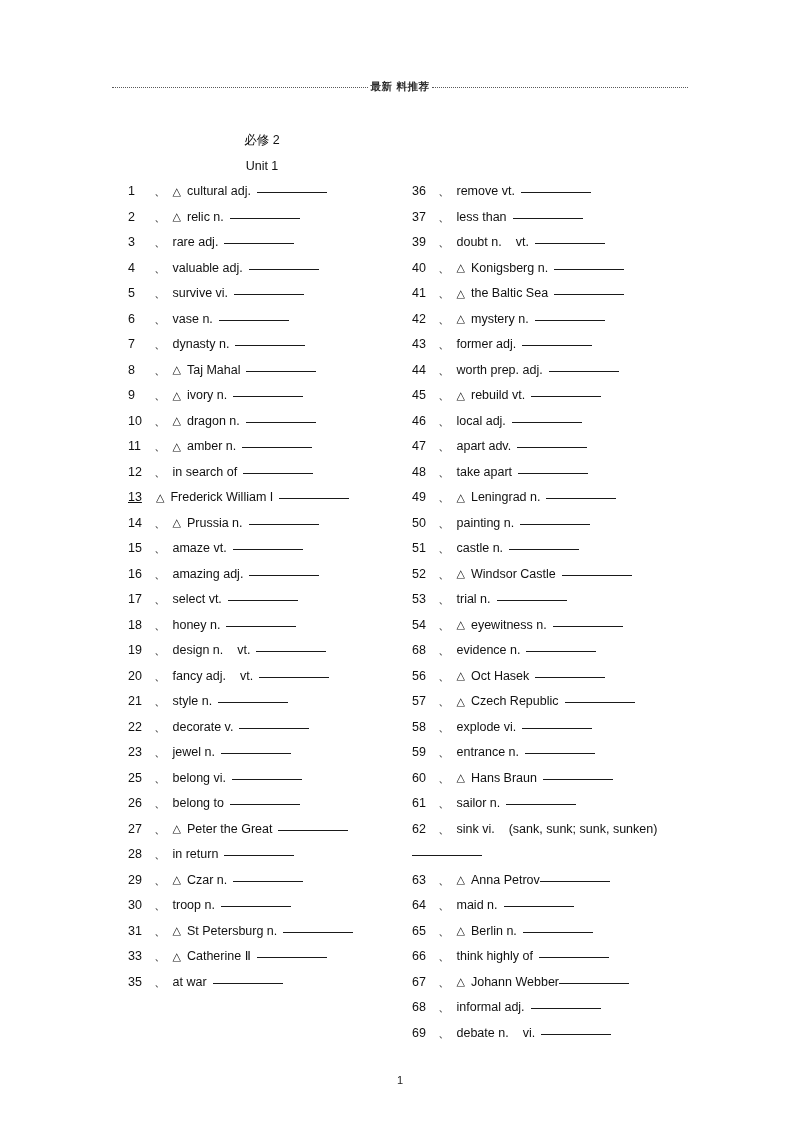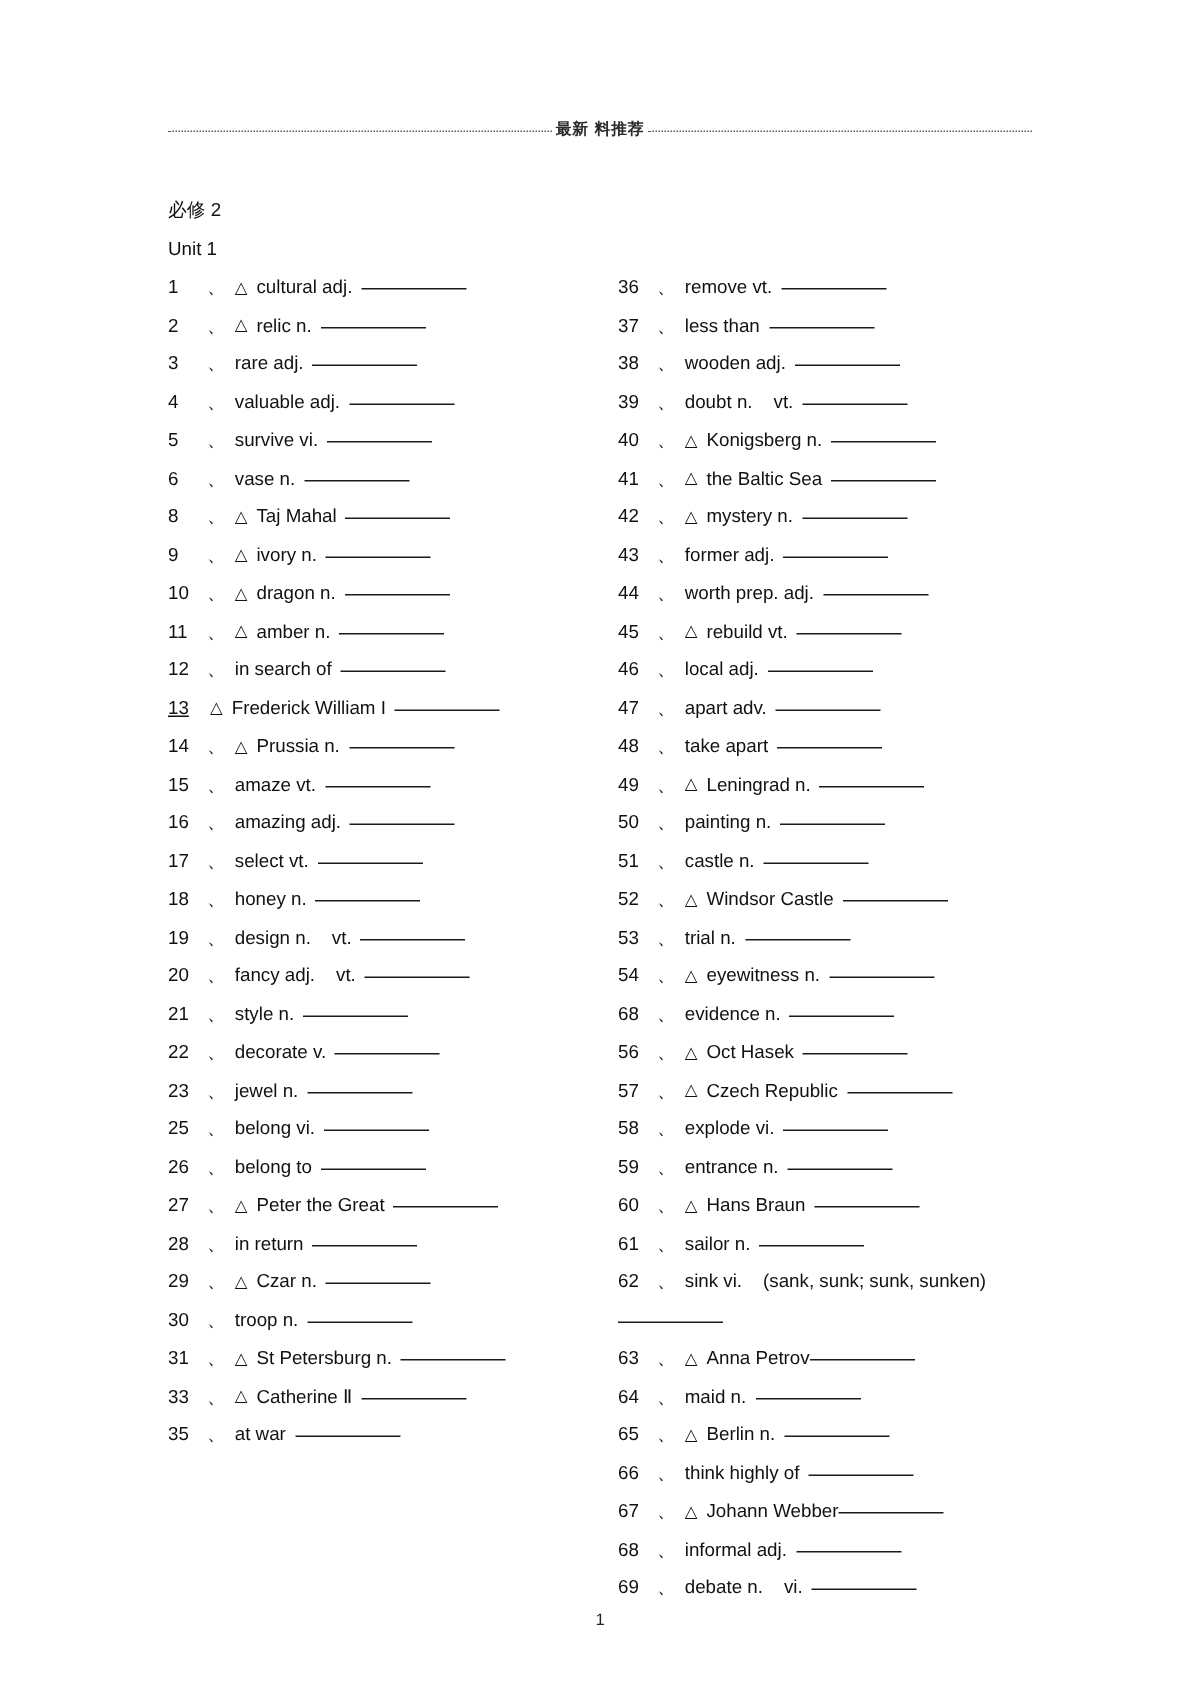--- a/index.html
+++ b/index.html
@@ -55,40 +55,41 @@
     font-family: "DejaVu Sans", sans-serif;
     font-weight: bold;
   }
 
   
   .headings {
     position: absolute;
     left: 112px;
     top: 104px;
     width: 300px;
+    text-align: center;
   }
   .heading-line {
     font-size: 12.5px;
     line-height: 25.5px;
     color: #111;
     white-space: nowrap;
   }
 
   
   .columns {
     position: absolute;
     left: 0;
     top: 155px;
     width: 800px;
   }
   .col {
     position: absolute;
     top: 0;
   }
-  .col-left  { left: 112px; width: 300px; }
+  .col-left  { left: 128px; width: 300px; }
   .col-right { left: 412px; width: 300px; }
 
   .entry {
     font-size: 12.5px;
     line-height: 25.5px;
     color: #111;
     white-space: nowrap;
     display: block;
   }
   .entry.wrap { white-space: normal; }
@@ -152,20 +153,21 @@
   </div>
 
   <div class="columns">
     <div class="col col-left" id="col-left">
         <div class="entry"><span class="num">1</span><span class="sep">、</span><span class="gap-sm"></span><span class="tri">△</span><span class="gap-sm"></span><span class="word">cultural adj.</span><span class="gap-sm"></span><span class="blank b-70"></span></div>
         <div class="entry"><span class="num">2</span><span class="sep">、</span><span class="gap-sm"></span><span class="tri">△</span><span class="gap-sm"></span><span class="word">relic n.</span><span class="gap-sm"></span><span class="blank b-70"></span></div>
         <div class="entry"><span class="num">3</span><span class="sep">、</span><span class="gap-sm"></span><span class="word">rare adj.</span><span class="gap-sm"></span><span class="blank b-70"></span></div>
         <div class="entry"><span class="num">4</span><span class="sep">、</span><span class="gap-sm"></span><span class="word">valuable adj.</span><span class="gap-sm"></span><span class="blank b-70"></span></div>
         <div class="entry"><span class="num">5</span><span class="sep">、</span><span class="gap-sm"></span><span class="word">survive vi.</span><span class="gap-sm"></span><span class="blank b-70"></span></div>
         <div class="entry"><span class="num">6</span><span class="sep">、</span><span class="gap-sm"></span><span class="word">vase n.</span><span class="gap-sm"></span><span class="blank b-70"></span></div>
+        <div class="entry"><span class="num">7</span><span class="sep">、</span><span class="gap-sm"></span><span class="word">dynasty n.</span><span class="gap-sm"></span><span class="blank b-70"></span></div>
         <div class="entry"><span class="num">8</span><span class="sep">、</span><span class="gap-sm"></span><span class="tri">△</span><span class="gap-sm"></span><span class="word">Taj Mahal</span><span class="gap-sm"></span><span class="blank b-70"></span></div>
         <div class="entry"><span class="num">9</span><span class="sep">、</span><span class="gap-sm"></span><span class="tri">△</span><span class="gap-sm"></span><span class="word">ivory n.</span><span class="gap-sm"></span><span class="blank b-70"></span></div>
         <div class="entry"><span class="num">10</span><span class="sep">、</span><span class="gap-sm"></span><span class="tri">△</span><span class="gap-sm"></span><span class="word">dragon n.</span><span class="gap-sm"></span><span class="blank b-70"></span></div>
         <div class="entry"><span class="num">11</span><span class="sep">、</span><span class="gap-sm"></span><span class="tri">△</span><span class="gap-sm"></span><span class="word">amber n.</span><span class="gap-sm"></span><span class="blank b-70"></span></div>
         <div class="entry"><span class="num">12</span><span class="sep">、</span><span class="gap-sm"></span><span class="word">in search of</span><span class="gap-sm"></span><span class="blank b-70"></span></div>
         <div class="entry"><span class="num nosep">13</span><span class="gap-sm"></span><span class="tri">△</span><span class="gap-sm"></span><span class="word">Frederick William I</span><span class="gap-sm"></span><span class="blank b-70"></span></div>
         <div class="entry"><span class="num">14</span><span class="sep">、</span><span class="gap-sm"></span><span class="tri">△</span><span class="gap-sm"></span><span class="word">Prussia n.</span><span class="gap-sm"></span><span class="blank b-70"></span></div>
         <div class="entry"><span class="num">15</span><span class="sep">、</span><span class="gap-sm"></span><span class="word">amaze vt.</span><span class="gap-sm"></span><span class="blank b-70"></span></div>
         <div class="entry"><span class="num">16</span><span class="sep">、</span><span class="gap-sm"></span><span class="word">amazing adj.</span><span class="gap-sm"></span><span class="blank b-70"></span></div>
         <div class="entry"><span class="num">17</span><span class="sep">、</span><span class="gap-sm"></span><span class="word">select vt.</span><span class="gap-sm"></span><span class="blank b-70"></span></div>
@@ -181,21 +183,20 @@
         <div class="entry"><span class="num">28</span><span class="sep">、</span><span class="gap-sm"></span><span class="word">in return</span><span class="gap-sm"></span><span class="blank b-70"></span></div>
         <div class="entry"><span class="num">29</span><span class="sep">、</span><span class="gap-sm"></span><span class="tri">△</span><span class="gap-sm"></span><span class="word">Czar n.</span><span class="gap-sm"></span><span class="blank b-70"></span></div>
         <div class="entry"><span class="num">30</span><span class="sep">、</span><span class="gap-sm"></span><span class="word">troop n.</span><span class="gap-sm"></span><span class="blank b-70"></span></div>
         <div class="entry"><span class="num">31</span><span class="sep">、</span><span class="gap-sm"></span><span class="tri">△</span><span class="gap-sm"></span><span class="word">St Petersburg n.</span><span class="gap-sm"></span><span class="blank b-70"></span></div>
         <div class="entry"><span class="num">33</span><span class="sep">、</span><span class="gap-sm"></span><span class="tri">△</span><span class="gap-sm"></span><span class="word">Catherine Ⅱ</span><span class="gap-sm"></span><span class="blank b-70"></span></div>
         <div class="entry"><span class="num">35</span><span class="sep">、</span><span class="gap-sm"></span><span class="word">at war</span><span class="gap-sm"></span><span class="blank b-70"></span></div>
       </div>
     <div class="col col-right" id="col-right">
         <div class="entry"><span class="num">36</span><span class="sep">、</span><span class="gap-sm"></span><span class="word">remove vt.</span><span class="gap-sm"></span><span class="blank b-70"></span></div>
         <div class="entry"><span class="num">37</span><span class="sep">、</span><span class="gap-sm"></span><span class="word">less than</span><span class="gap-sm"></span><span class="blank b-70"></span></div>
-        <div class="entry"><span class="num">38</span><span class="sep">、</span><span class="gap-sm"></span><span class="word">wooden adj.</span><span class="gap-sm"></span><span class="blank b-70"></span></div>
         <div class="entry"><span class="num">39</span><span class="sep">、</span><span class="gap-sm"></span><span class="word">doubt n.</span><span class="gap-md"></span><span class="word">vt.</span><span class="gap-sm"></span><span class="blank b-70"></span></div>
         <div class="entry"><span class="num">40</span><span class="sep">、</span><span class="gap-sm"></span><span class="tri">△</span><span class="gap-sm"></span><span class="word">Konigsberg n.</span><span class="gap-sm"></span><span class="blank b-70"></span></div>
         <div class="entry"><span class="num">41</span><span class="sep">、</span><span class="gap-sm"></span><span class="tri">△</span><span class="gap-sm"></span><span class="word">the Baltic Sea</span><span class="gap-sm"></span><span class="blank b-70"></span></div>
         <div class="entry"><span class="num">42</span><span class="sep">、</span><span class="gap-sm"></span><span class="tri">△</span><span class="gap-sm"></span><span class="word">mystery n.</span><span class="gap-sm"></span><span class="blank b-70"></span></div>
         <div class="entry"><span class="num">43</span><span class="sep">、</span><span class="gap-sm"></span><span class="word">former adj.</span><span class="gap-sm"></span><span class="blank b-70"></span></div>
         <div class="entry"><span class="num">44</span><span class="sep">、</span><span class="gap-sm"></span><span class="word">worth prep. adj.</span><span class="gap-sm"></span><span class="blank b-70"></span></div>
         <div class="entry"><span class="num">45</span><span class="sep">、</span><span class="gap-sm"></span><span class="tri">△</span><span class="gap-sm"></span><span class="word">rebuild vt.</span><span class="gap-sm"></span><span class="blank b-70"></span></div>
         <div class="entry"><span class="num">46</span><span class="sep">、</span><span class="gap-sm"></span><span class="word">local adj.</span><span class="gap-sm"></span><span class="blank b-70"></span></div>
         <div class="entry"><span class="num">47</span><span class="sep">、</span><span class="gap-sm"></span><span class="word">apart adv.</span><span class="gap-sm"></span><span class="blank b-70"></span></div>
         <div class="entry"><span class="num">48</span><span class="sep">、</span><span class="gap-sm"></span><span class="word">take apart</span><span class="gap-sm"></span><span class="blank b-70"></span></div>

